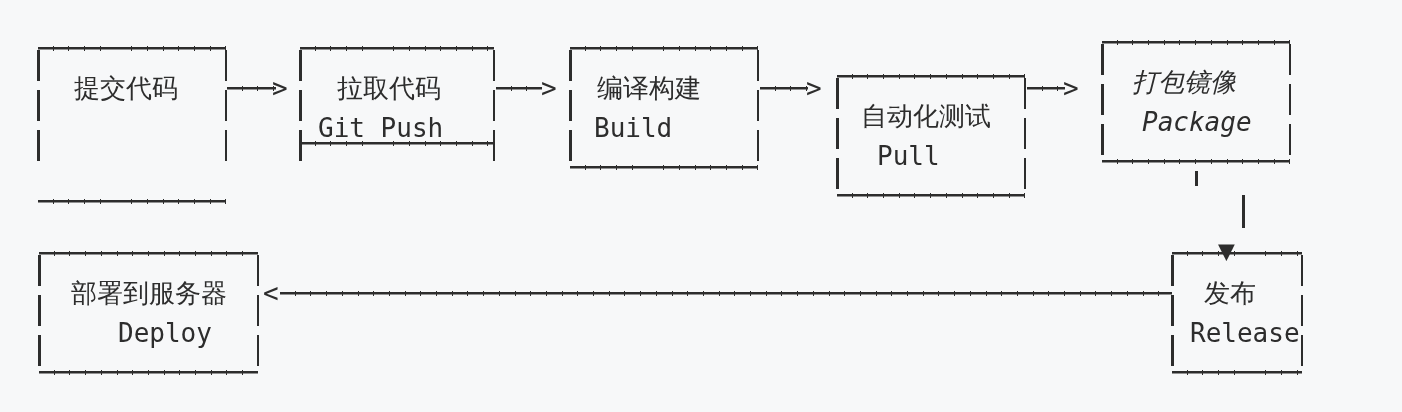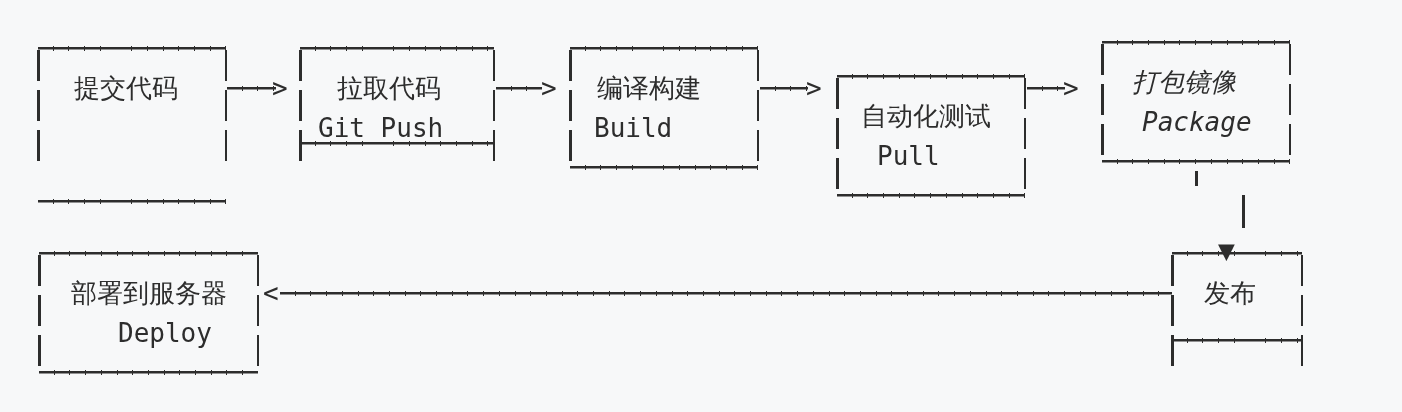--- a/index.html
+++ b/index.html
@@ -118,26 +118,27 @@
     <div class="vline bl"></div>
     <div class="vline br"></div>
     <div class="line zh" style="left:30px;">打包镜像</div>
     <div class="line en" style="left:40px;">Package</div>
   </div>
 
   <div class="vsolid" style="left:1195px; top:171px; height:15px;"></div>
   <div class="vsolid" style="left:1242px; top:195px; height:33px;"></div>
   <div class="glyph down" style="left:1218px; top:231px;">▼</div>
 
-  <div class="box" style="left:1172px; top:253px; width:130px; height:88px;">
+  <div class="box" style="left:1172px; top:253px; width:130px; height:120px;">
     <div class="hline bt"></div>
     <div class="hline bb"></div>
     <div class="vline bl"></div>
     <div class="vline br"></div>
     <div class="line zh" style="left:32px;">发布</div>
+    <div class="line en" style="left:18px;">Release</div>
   </div>
 
   <div class="glyph" style="left:263px; top:273px;">&lt;</div>
   <div class="hline" style="left:280px; top:291px; width:892px;"></div>
 
   <div class="box" style="left:39px; top:253px; width:219px; height:120px;">
     <div class="hline bt"></div>
     <div class="hline bb"></div>
     <div class="vline bl"></div>
     <div class="vline br"></div>

